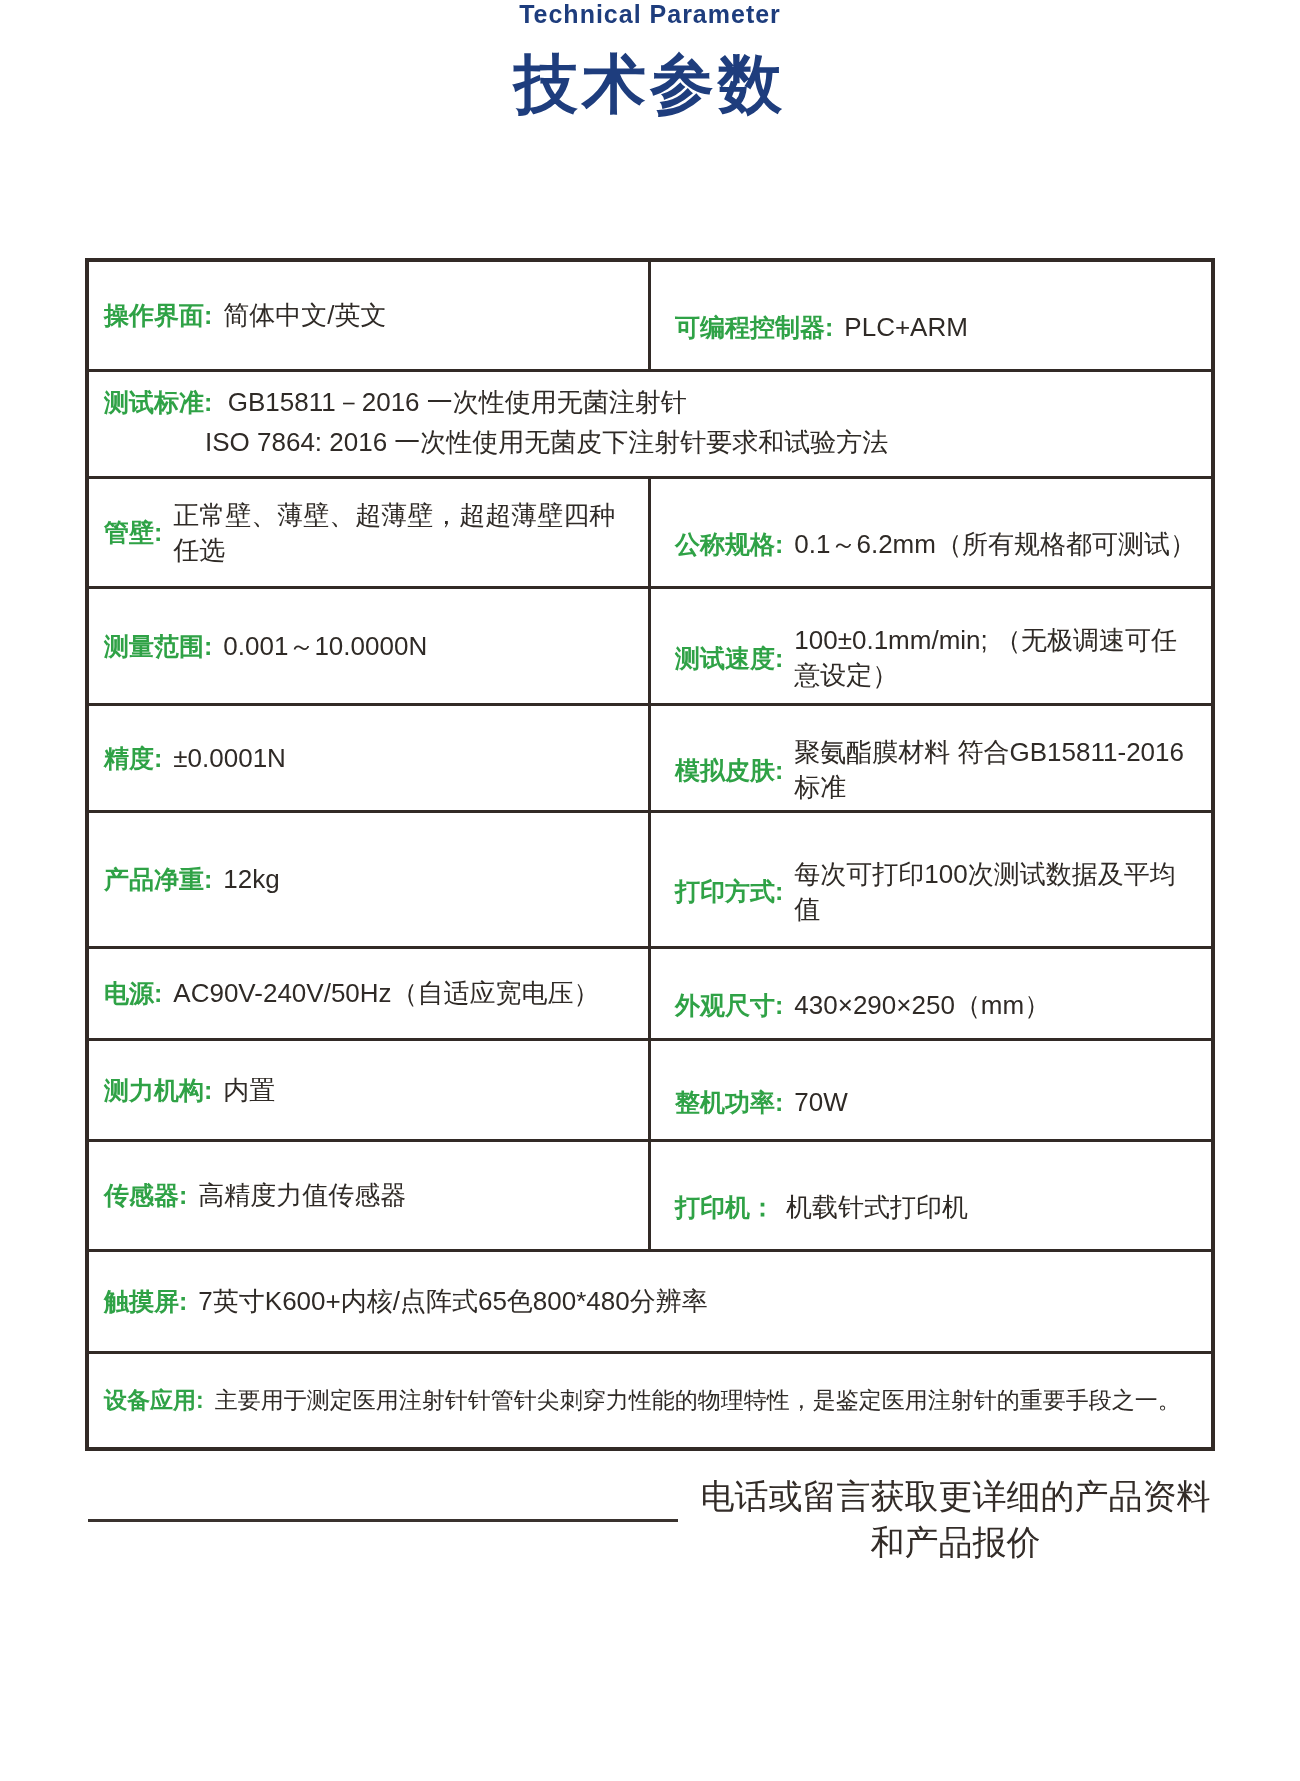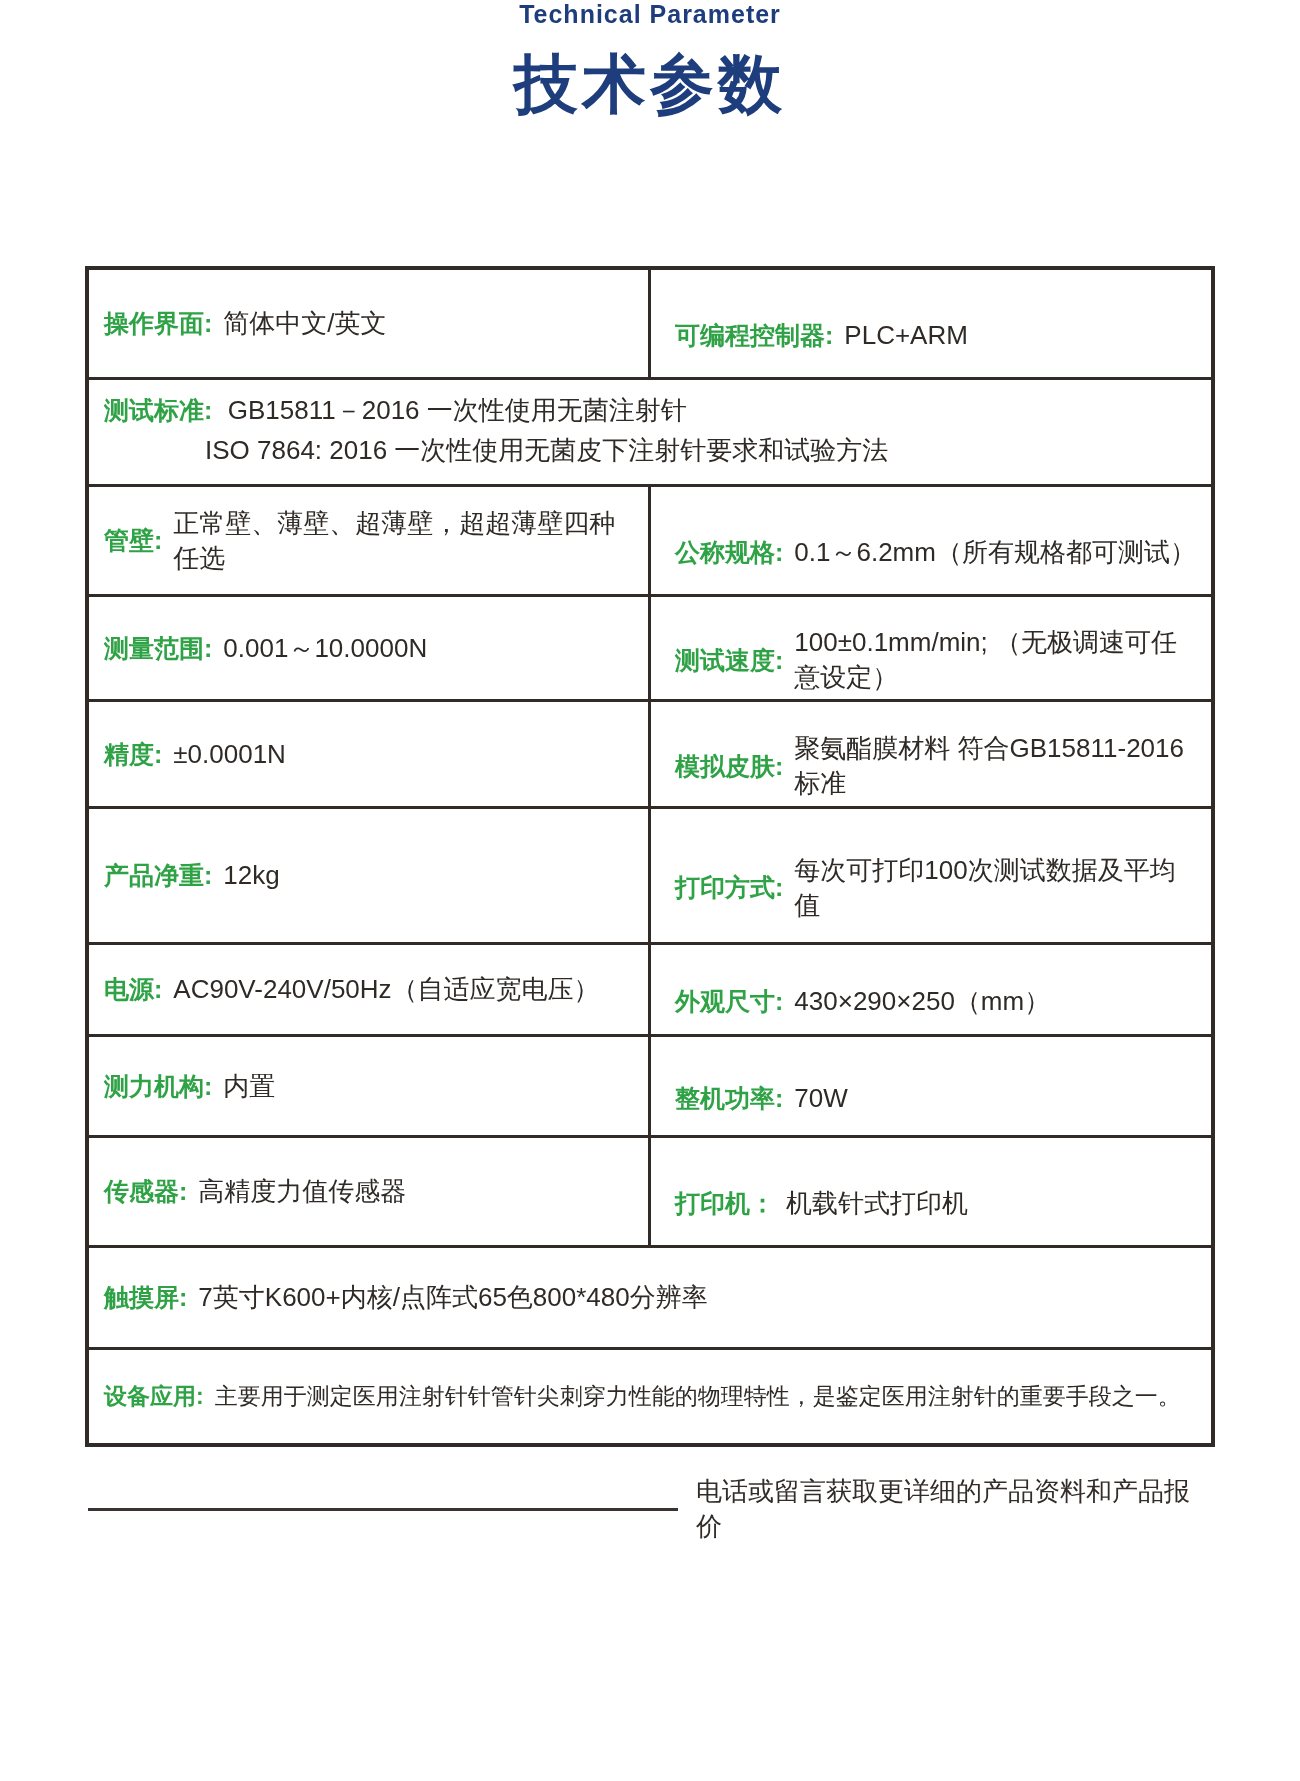--- a/index.html
+++ b/index.html
@@ -6,38 +6,38 @@
   html,body { margin:0; padding:0; }
   body {
     width:1300px; height:1781px; background:#ffffff; position:relative;
     font-family:"Liberation Sans","DejaVu Sans",sans-serif; color:#2f2a26;
   }
   .header { text-align:center; }
   .subtitle { color:#1e3d7d; font-size:25px; font-weight:bold; letter-spacing:1px; }
   .title   { color:#1e3d7d; font-size:64px; font-weight:bold; margin-top:12px; letter-spacing:4px; }
 
   .spec-table {
-    position:absolute; left:85px; top:266px; width:1130px;
+    position:absolute; left:85px; top:258px; width:1130px;
     border:4px solid #322a26; background:#fff;
   }
   .row { display:flex; border-bottom:3px solid #322a26; }
   .row:last-child { border-bottom:none; }
   .cell { display:flex; align-items:center; }
   .cell.left  { width:562px; border-right:3px solid #322a26; padding:0 12px 0 15px; flex:none; }
   .cell.right { flex:1; padding:0 12px 0 24px;margin-top:24px; }
   .cell.fullcell { flex:1; padding:0 12px 0 15px; }
   .label { color:#2fa246; font-weight:bold; font-size:25px; margin-right:11px; white-space:nowrap; }
   .value { font-size:26px; color:#2f2a26; }
   .row-app .label, .row-app .value { font-size:23px; }
   .lines { line-height:36px; }
   .line2 { padding-left:101px; }
 
   .footer { position:absolute; left:88px; top:1474px; width:1127px; display:flex; align-items:center; }
   .footer-line { height:3px; background:#3a332f; flex:0 0 590px; margin-right:18px; }
-  .footer-text { font-size:26px; color:#332c28; }
+  .footer-text { font-size:34px; color:#332c28;text-align:center; }
 </style>
 </head>
 <body>
 
 <div class="header">
   <div class="subtitle">Technical Parameter</div>
   <div class="title">技术参数</div>
 </div>
 
 <div class="spec-table">
@@ -71,21 +71,21 @@
     <div class="cell left">
       <span class="label">管壁:</span>
       <span class="value">正常壁、薄壁、超薄壁，超超薄壁四种任选</span>
     </div>
     <div class="cell right">
       <span class="label">公称规格:</span>
       <span class="value">0.1～6.2mm（所有规格都可测试）</span>
     </div>
   </div>
 
-  <div class="row" style="height:105px">
+  <div class="row" style="height:117px">
     <div class="cell left">
       <span class="label">测量范围:</span>
       <span class="value">0.001～10.0000N</span>
     </div>
     <div class="cell right">
       <span class="label">测试速度:</span>
       <span class="value">100±0.1mm/min; （无极调速可任意设定）</span>
     </div>
   </div>
 

